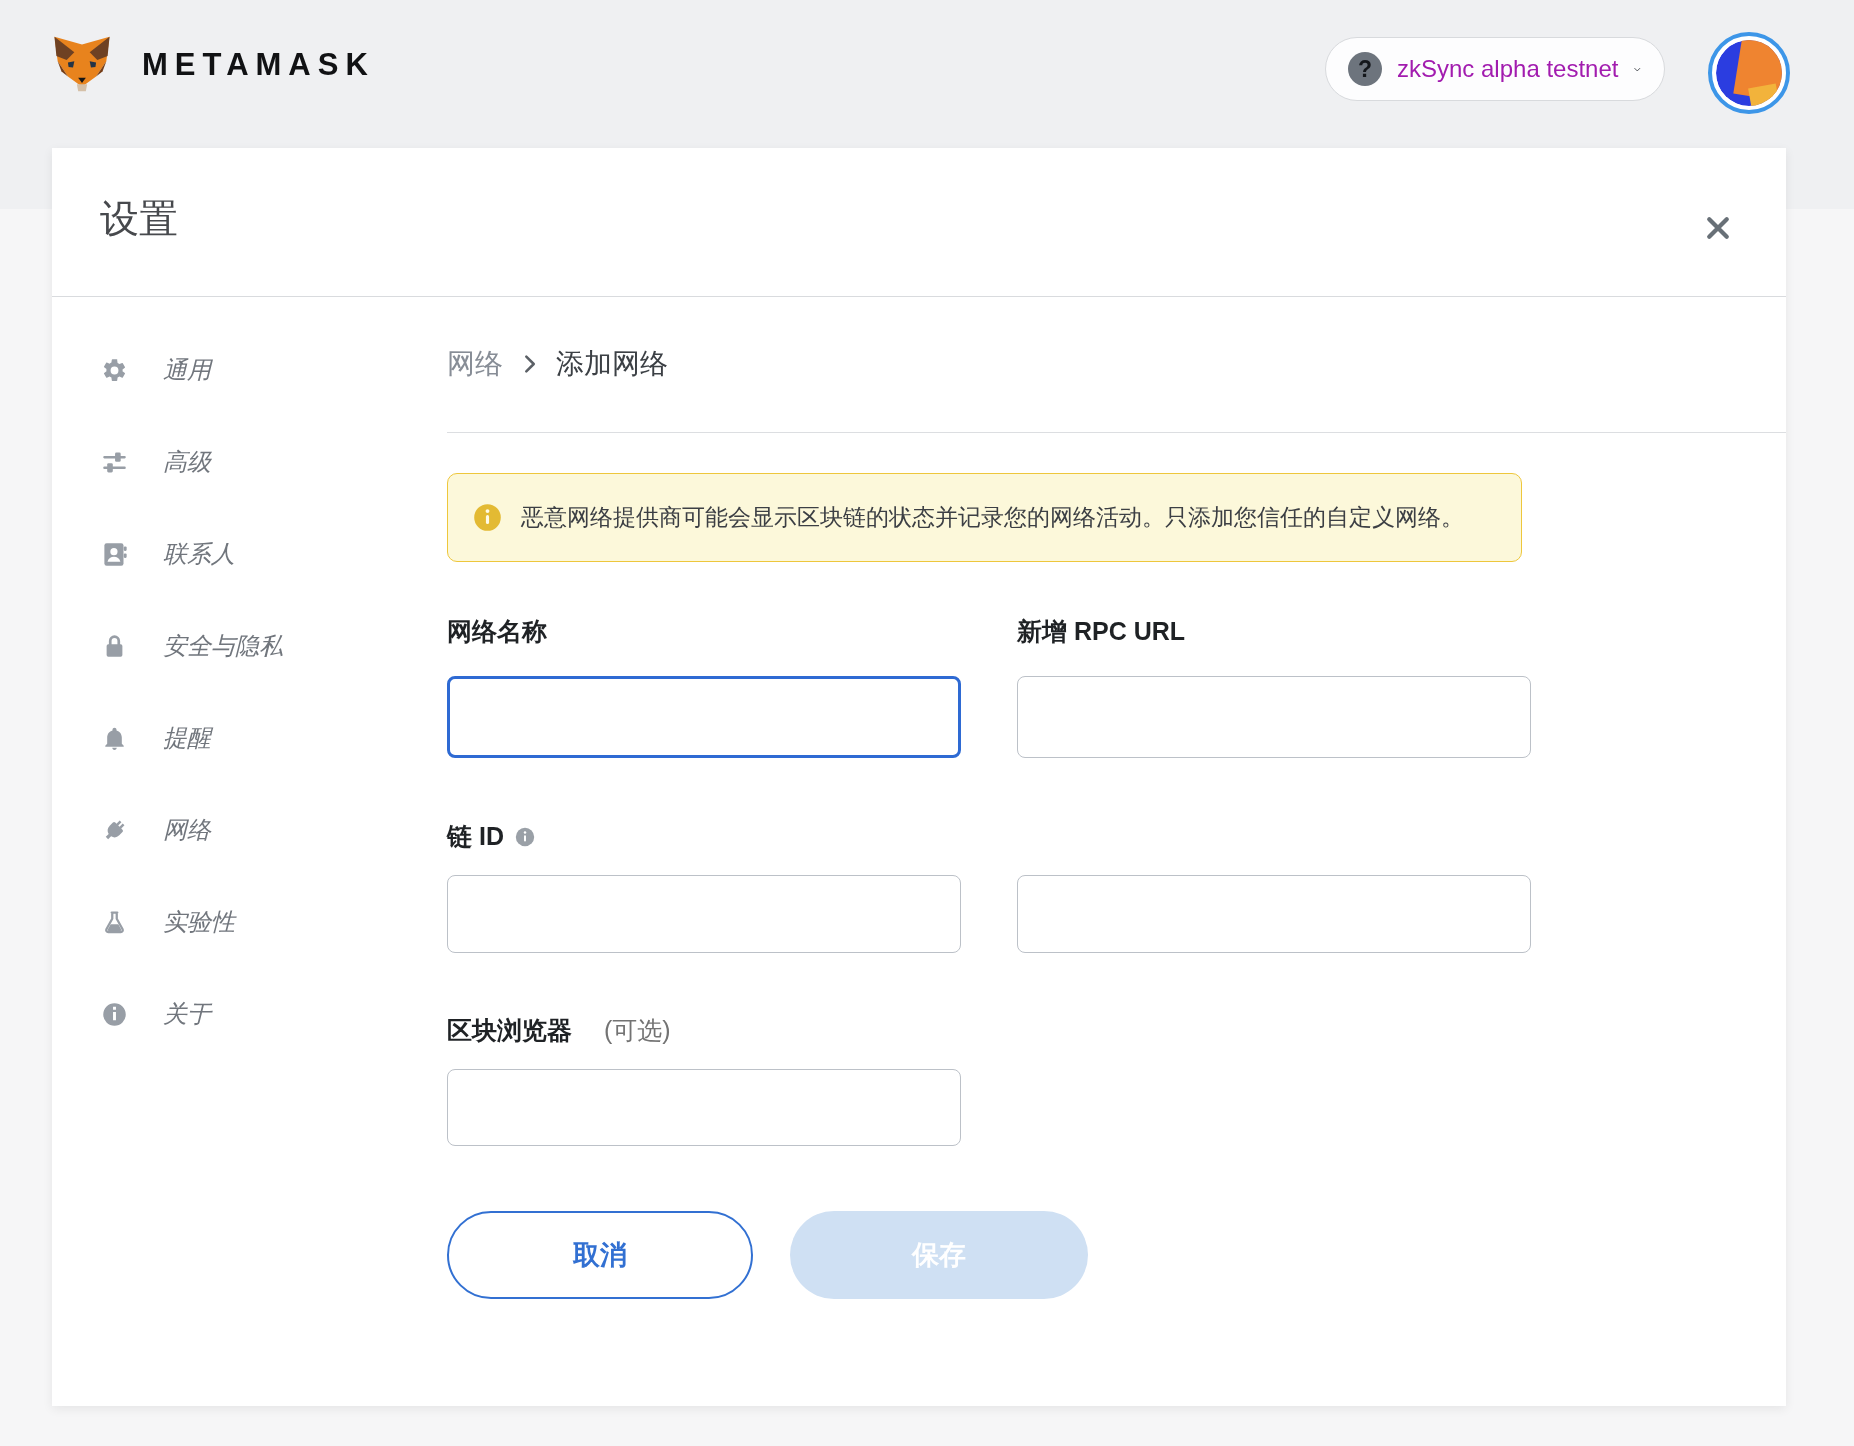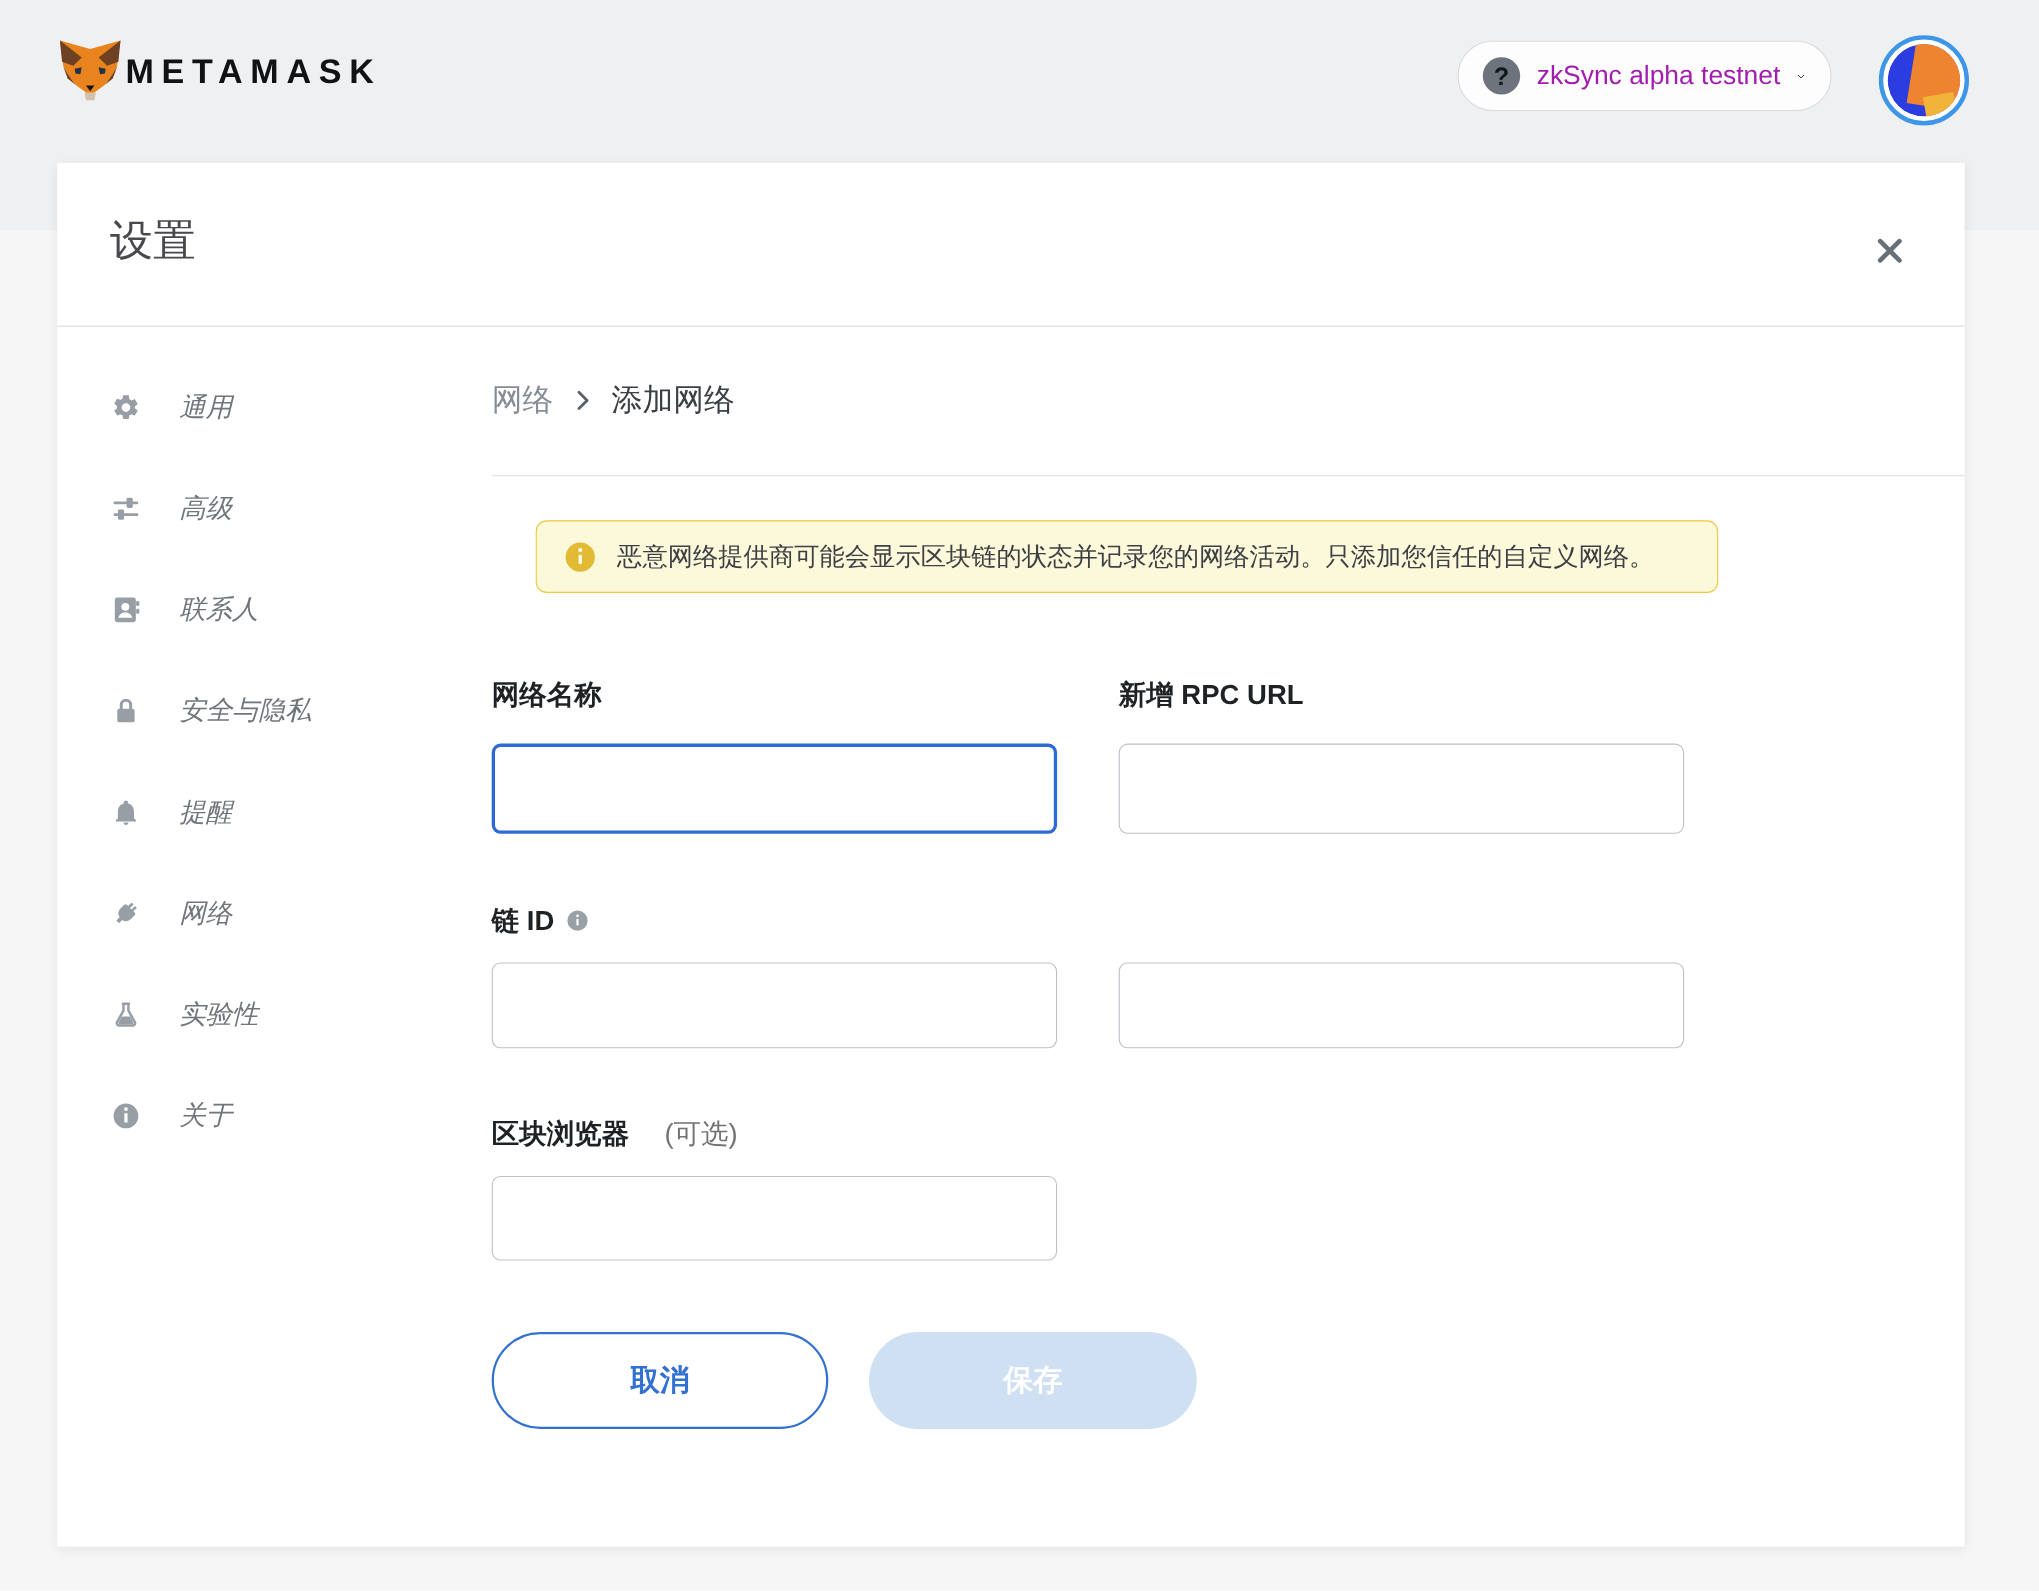--- a/index.html
+++ b/index.html
@@ -2,21 +2,21 @@
 <html><head>
 <meta charset="utf-8">
 <style>
   * { margin:0; padding:0; box-sizing:border-box; }
   html,body { width:1854px; height:1446px; }
   body { font-family:"Liberation Sans", sans-serif; background:#f6f6f7; position:relative; overflow:hidden; }
 
   .top-strip { position:absolute; left:0; top:0; width:1854px; height:209px; background:#eff0f2; }
 
   
-  .brand { position:absolute; left:50px; top:30px; height:70px; display:flex; align-items:center; }
+  .brand { position:absolute; left:50px; top:30px; height:70px; display:flex; align-items:center; gap:28px; }
   .brand-text { font-size:31px; font-weight:bold; letter-spacing:7px; color:#111214; }
 
   .network-pill { position:absolute; left:1325px; top:37px; height:64px; width:340px;
     background:#fdfdfe; border:1px solid #d8dadd; border-radius:32px;
     display:flex; align-items:center; padding:0 22px; gap:15px; cursor:pointer; }
   .q-circle { width:34px; height:34px; border-radius:50%; background:#6d747d; color:#14171b;
     font-weight:bold; font-size:23px; display:flex; align-items:center; justify-content:center; flex:none; }
   .pill-label { font-size:24px; color:#a21caf; flex:1; white-space:nowrap; }
 
   .avatar { position:absolute; left:1708px; top:32px; width:82px; height:82px; border-radius:50%;
@@ -40,22 +40,22 @@
 
   
   .content { position:absolute; left:395px; top:149px; width:1339px; height:1109px; }
 
   .breadcrumb { position:absolute; left:0; top:48px; display:flex; align-items:center; gap:18px; font-size:28px; }
   .crumb-parent { color:#878d96; cursor:pointer; }
   .crumb-current { color:#3c4045; }
 
   .content-divider { position:absolute; left:0; top:135px; width:100%; height:1px; background:#dcdee1; }
 
-  .banner { position:absolute; left:0; top:176px; width:1075px; height:66px; background:#fcf8da;
-    border:1.5px solid #eec73c; border-radius:10px; display:flex; align-items:center; padding:0 25px; gap:19px;margin-left:40px; }
+  .banner { position:absolute; left:0; top:176px; width:1075px; height:89px; background:#fcf8da;
+    border:1.5px solid #eec73c; border-radius:10px; display:flex; align-items:center; padding:0 25px; gap:19px; }
   .banner-icon { width:29px; height:29px; flex:none; }
   .banner-text { font-size:23px; color:#3c3f44; }
 
   .form-row { position:absolute; left:0; display:flex; gap:56px;justify-content:center; }
   .cell { width:514px; }
   .field-label { font-size:25px; font-weight:bold; color:#1f2225; display:flex; align-items:center; gap:11px; }
   .optional { font-weight:normal; color:#737373;margin-left:21px; }
   .info-badge { width:20px; height:20px; flex:none; }
 
   .text-input { width:514px; height:82px; border:1.5px solid #bcc1c8; border-radius:8px; background:#fff;

